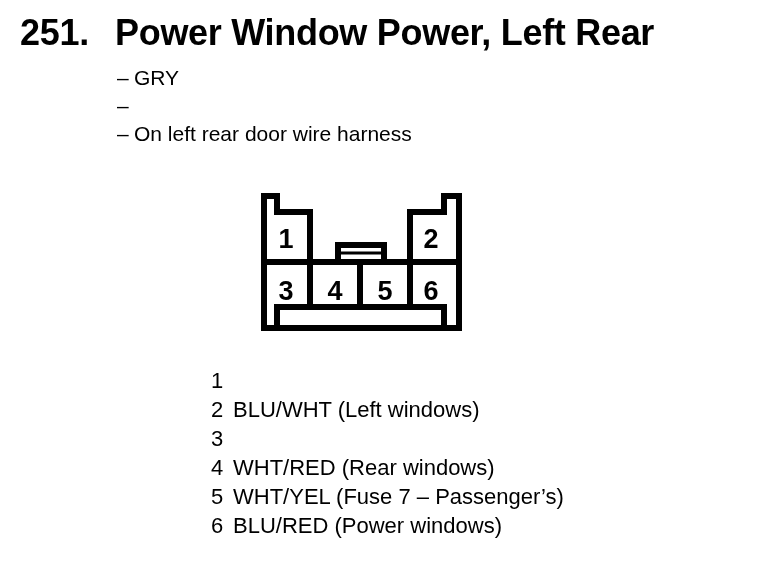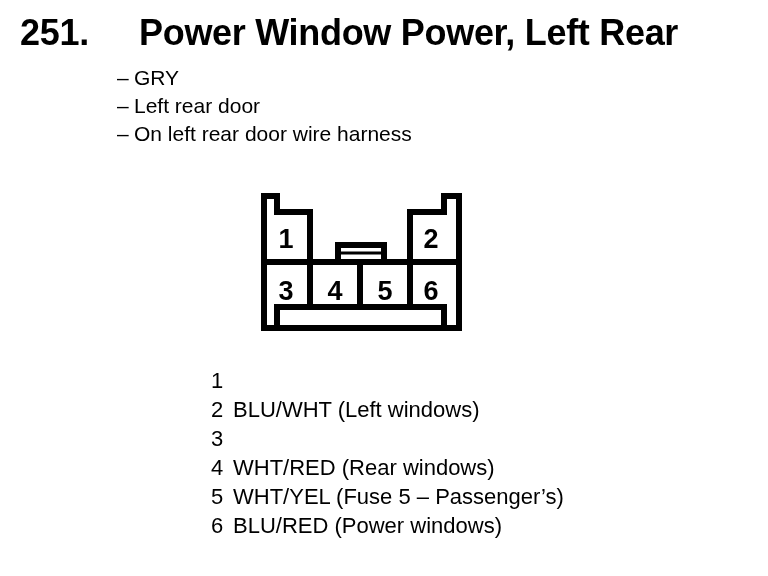--- a/index.html
+++ b/index.html
@@ -18,21 +18,20 @@
   .heading {
     position: absolute;
     left: 20px;
     top: 13px;
     display: flex;
     font-size: 36px;
     font-weight: bold;
     line-height: 40px;
     white-space: nowrap;
     letter-spacing: -0.3px;
-    gap: 24px;
   }
   .heading .item-no {
     width: 95px;
     flex: 0 0 95px;
   }
   .notes {
     position: absolute;
     left: 117px;
     top: 64px;
     font-size: 21px;
@@ -100,21 +99,20 @@
   <span class="title">Power Window Power, Left Rear</span>
 </div>
 
 <div class="notes">
   <div class="note-row">
     <span class="dash">–</span>
     <span>GRY</span>
   </div>
   <div class="note-row">
     <span class="dash">–</span>
-    <span>Left rear door</span>
   </div>
   <div class="note-row">
     <span class="dash">–</span>
     <span>On left rear door wire harness</span>
   </div>
 </div>
 
 <svg class="connector-svg" viewBox="252 185 220 155" xmlns="http://www.w3.org/2000/svg">
 
   <path class="outline" d="M 264 196 H 277 V 212 H 310 V 262 H 338 V 245 H 384 V 262 H 410 V 212 H 444 V 196 H 459 V 328 H 264 Z"></path>
@@ -147,19 +145,19 @@
   </div>
   <div class="pin-row">
     <span class="pin-no">3</span>
   </div>
   <div class="pin-row">
     <span class="pin-no">4</span>
     <span>WHT/RED (Rear windows)</span>
   </div>
   <div class="pin-row">
     <span class="pin-no">5</span>
-    <span>WHT/YEL (Fuse 5 – Passenger’s)</span>
+    <span>WHT/YEL (Fuse 7 – Passenger’s)</span>
   </div>
   <div class="pin-row">
     <span class="pin-no">6</span>
     <span>BLU/RED (Power windows)</span>
   </div>
 </div>
 
 </body></html>

